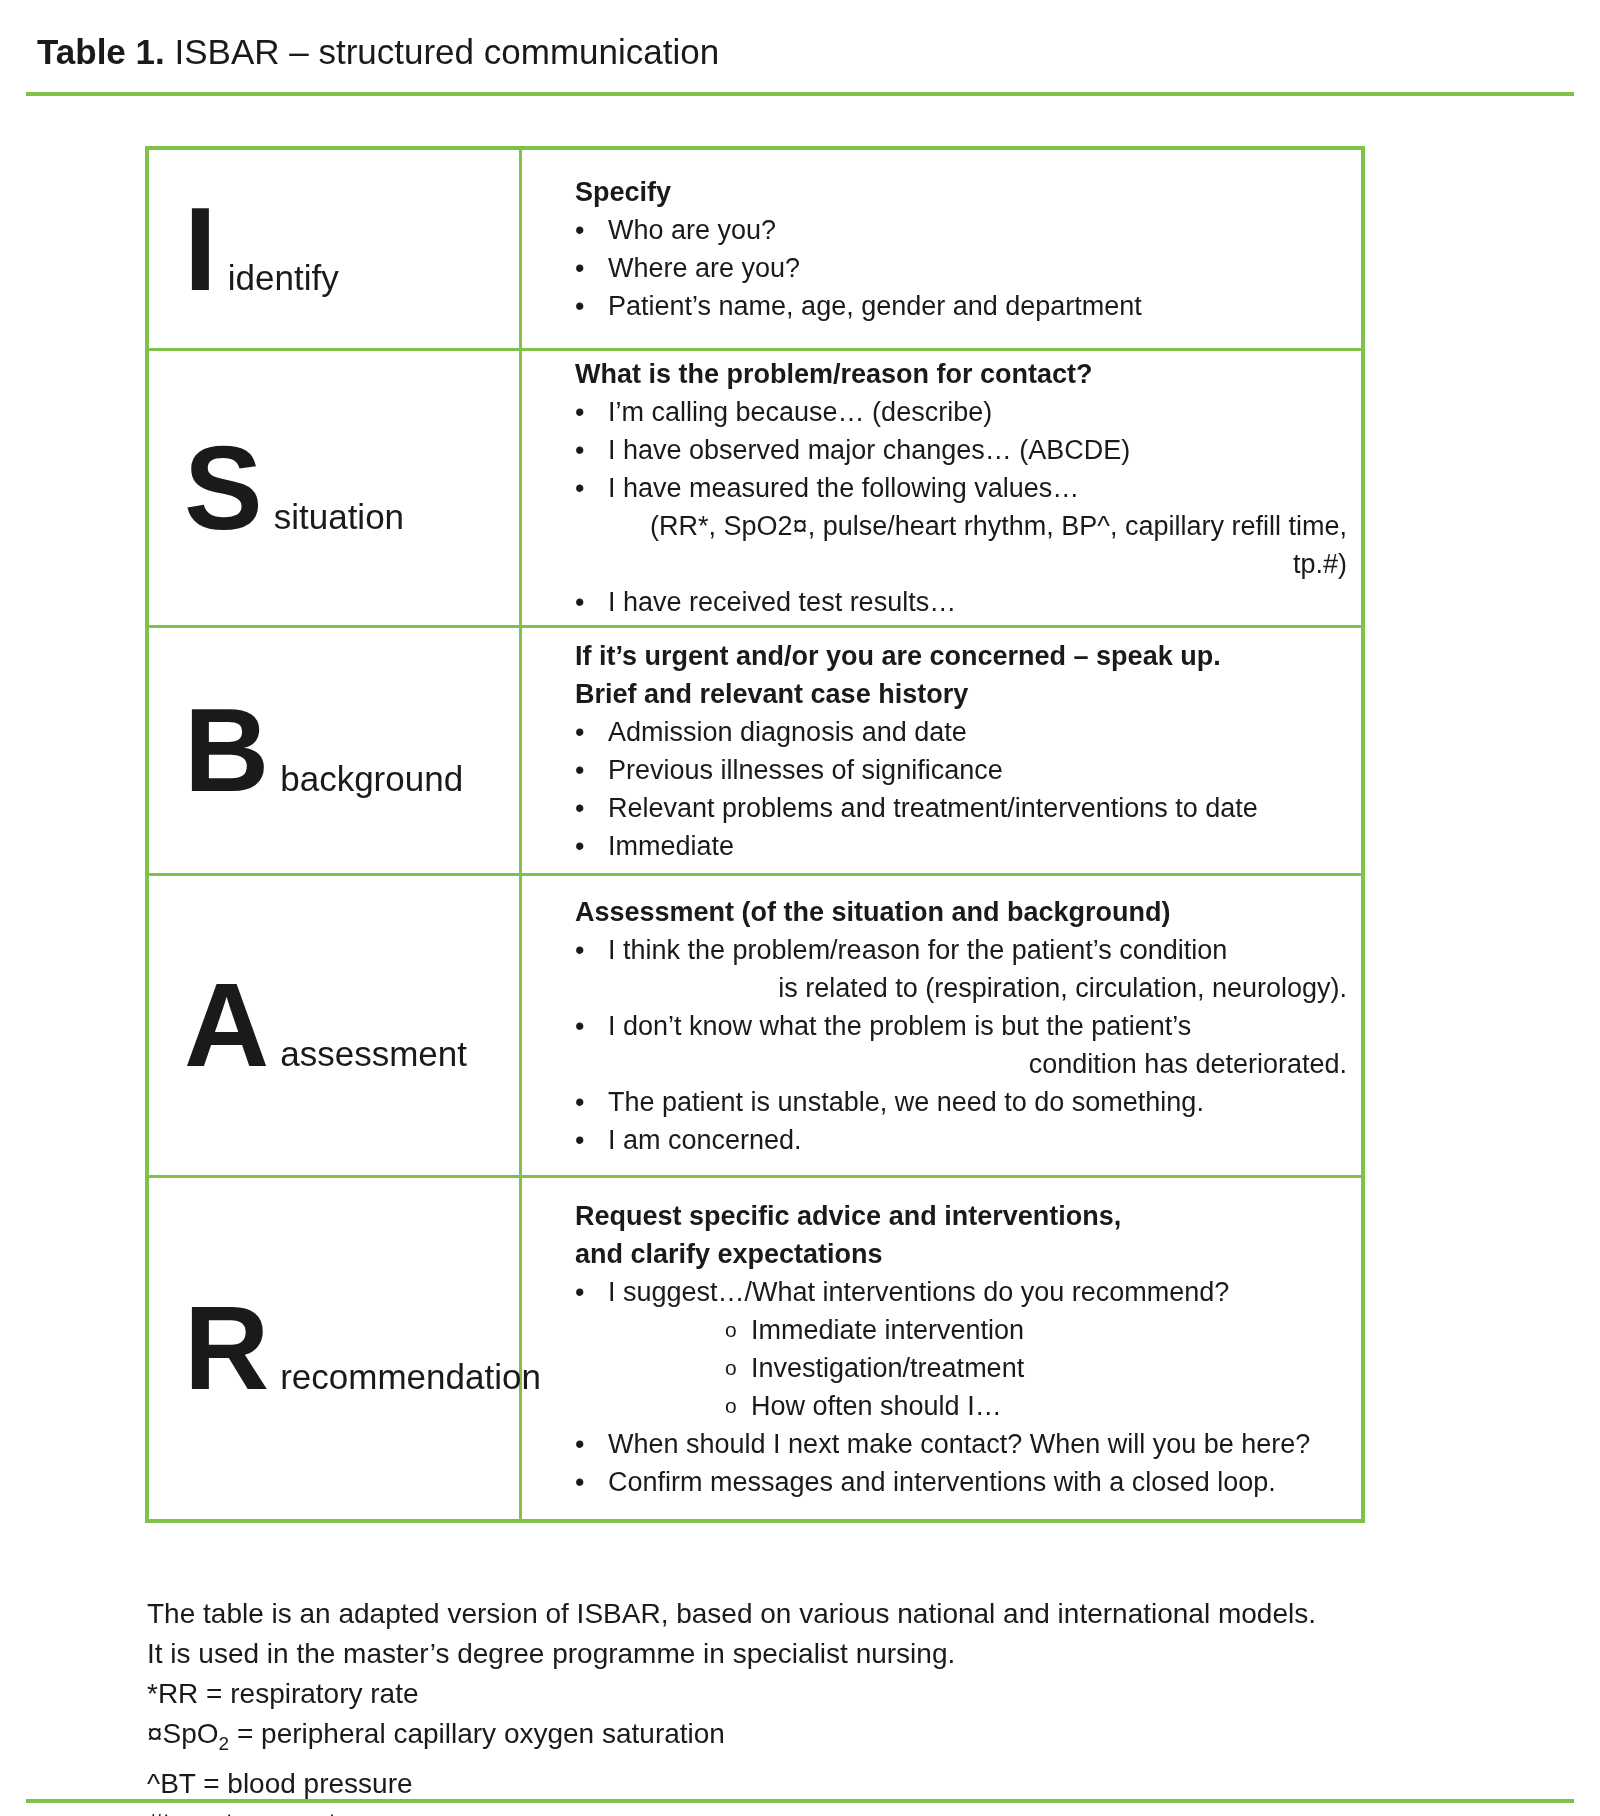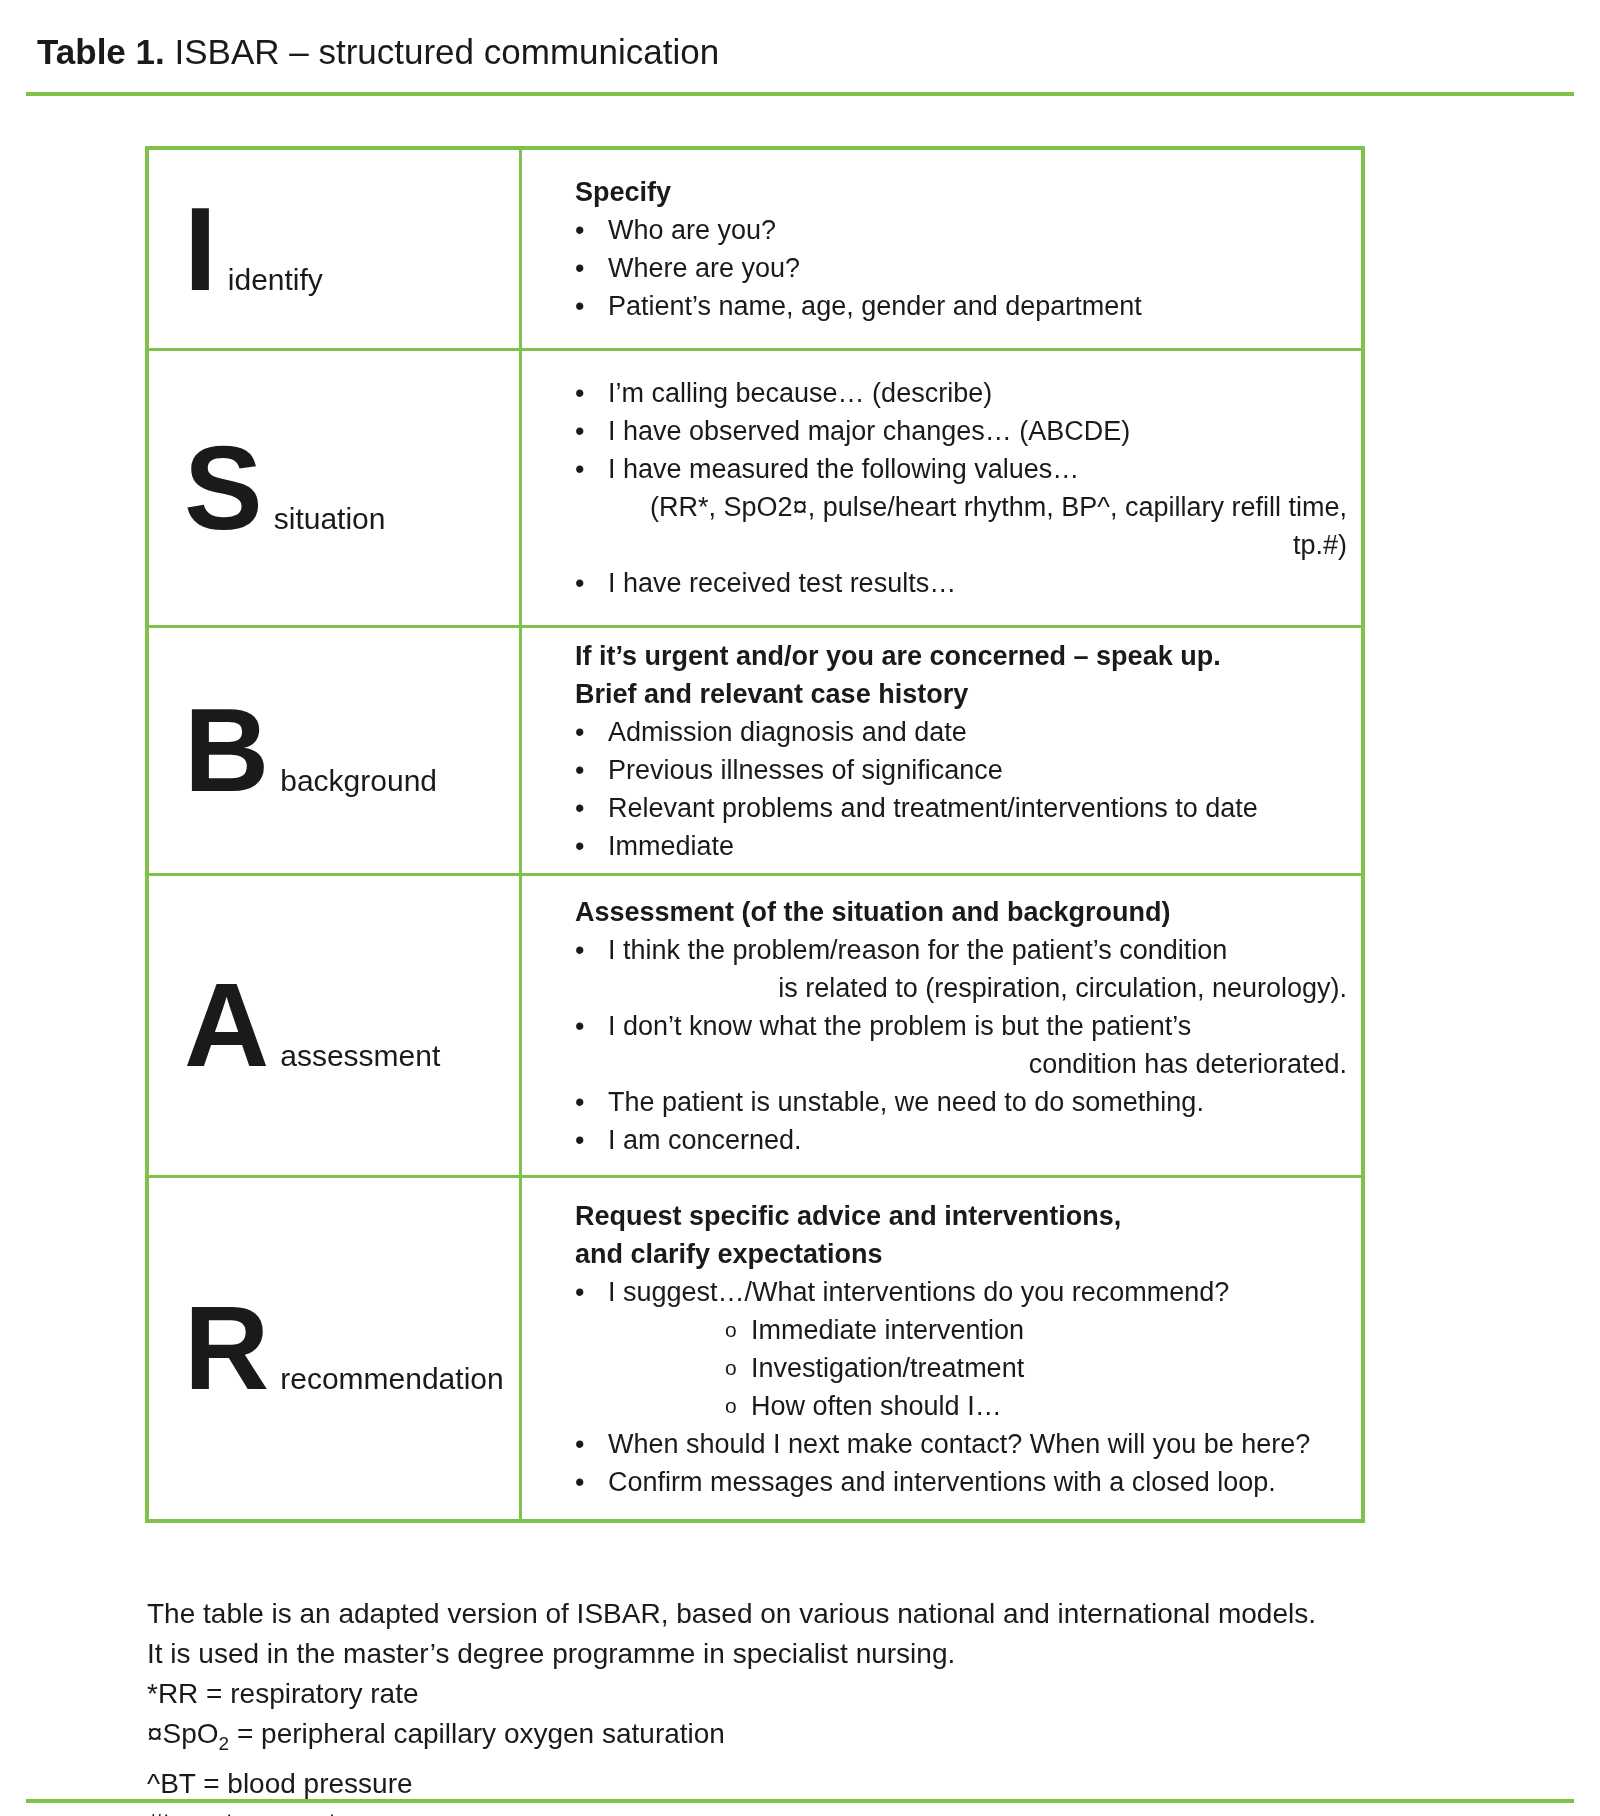--- a/index.html
+++ b/index.html
@@ -71,21 +71,21 @@
     align-items: baseline;
     gap: 13px;
   }
   .big-letter {
     font-size: 118px;
     font-weight: 700;
     line-height: 0.82;
     letter-spacing: -2px;
   }
   .letter-label {
-    font-size: 30px;
+    font-size: 35px;
     font-weight: 400;
     white-space: nowrap;
   }
 
   .cell-content {
     flex: 1 1 auto;
     display: flex;
     flex-direction: column;
     justify-content: center;
     padding: 4px 14px 4px 37px;
@@ -165,20 +165,21 @@
     </div>
 
     <div class="trow trow-1">
       <div class="cell-letter">
         <div class="letter-wrap">
           <span class="big-letter">S</span>
           <span class="letter-label">situation</span>
         </div>
       </div>
       <div class="cell-content">
+        <div class="line bold">What is the problem/reason for contact?</div>
         <div class="line bullet">
             <span class="marker">•</span>
             <span class="txt">I’m calling because… (describe)</span>
           </div>
         <div class="line bullet">
             <span class="marker">•</span>
             <span class="txt">I have observed major changes… (ABCDE)</span>
           </div>
         <div class="line bullet">
             <span class="marker">•</span>

